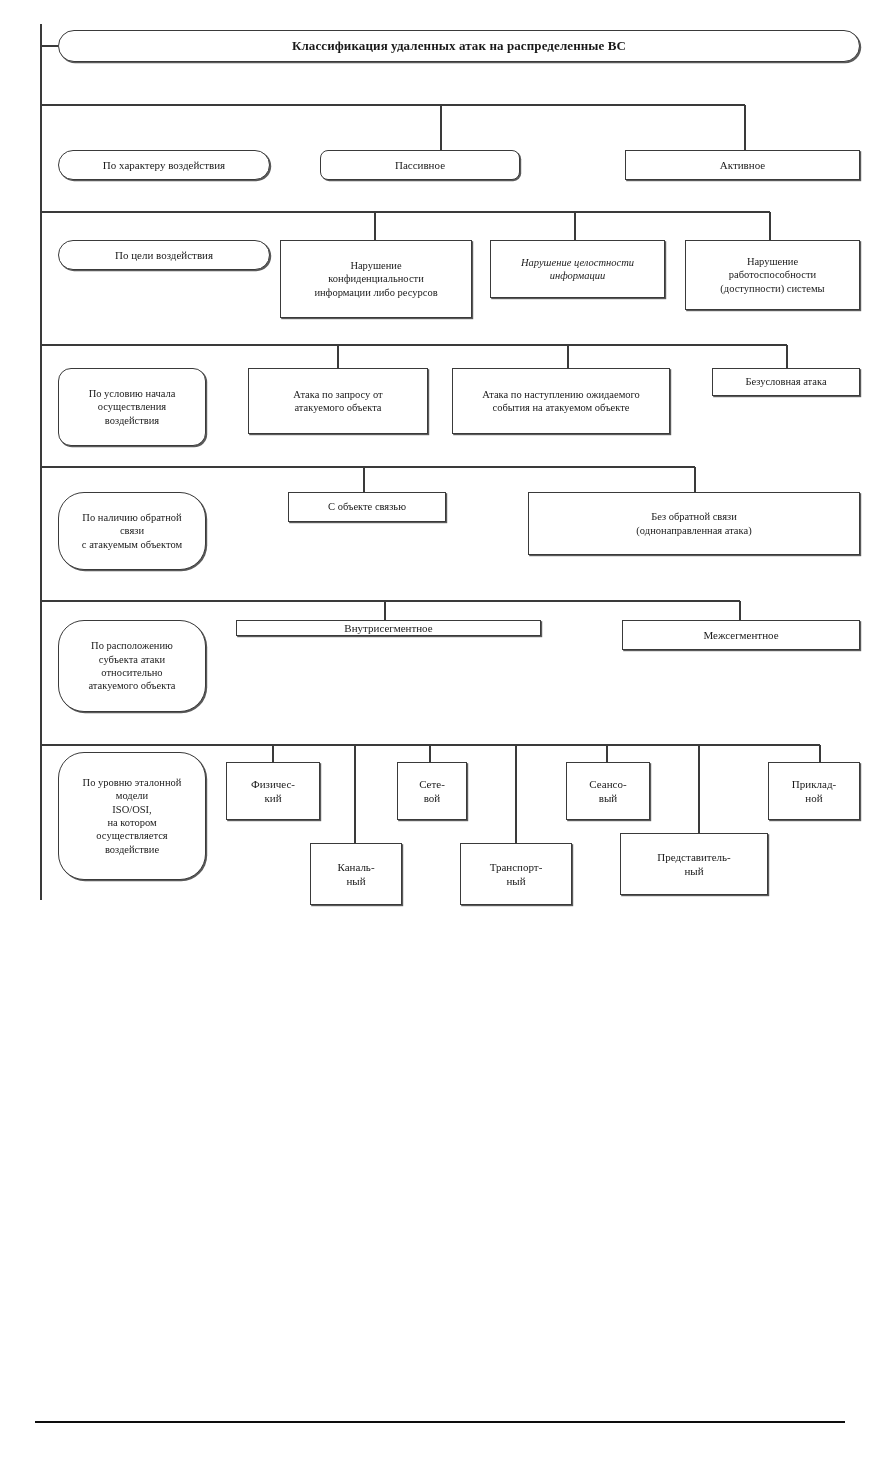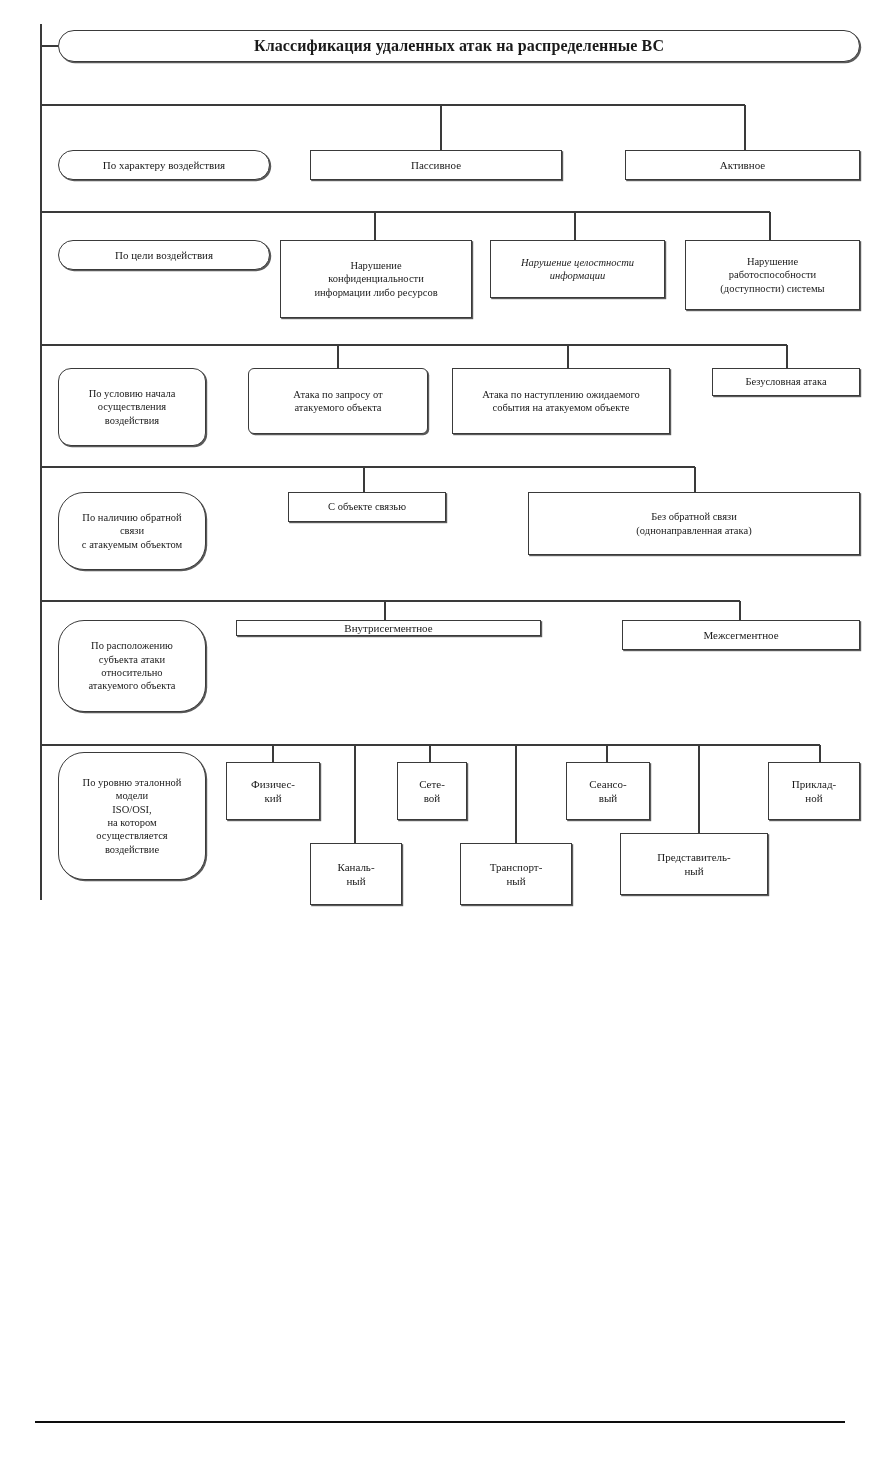--- a/index.html
+++ b/index.html
@@ -51,21 +51,21 @@
   .node.title-node {
     border-radius: 26px;
     font-weight: bold;
     letter-spacing: 0.1px;
   }
   .node .txt {
     display: block;
     width: 100%;
     white-space: pre-line;
   }
-  .fs-title  { font-size: 16px; }
+  .fs-title  { font-size: 13px; }
   .fs-cat    { font-size: 11px; }
   .fs-cat-sm { font-size: 10.5px; }
   .fs-box    { font-size: 11px; }
   .fs-box-sm { font-size: 10.5px; }
   .fs-leaf   { font-size: 11px; }
   .footer-rule {
     position: absolute;
     background: #0d0d0d;
   }
 </style>
@@ -114,21 +114,21 @@
     </g>
   </svg>
 
   <div class="node title-node fs-title" style="left:58px; top:30px; width:802px; height:32px;">
     <span class="txt">Классификация удаленных атак на распределенные ВС</span>
   </div>
 
   <div class="node rounded fs-cat" style="left:58px; top:150px; width:212px; height:30px;">
     <span class="txt">По характеру воздействия</span>
   </div>
-  <div class="node fs-box" style="left:310px; top:150px; width:252px; height:30px;">
+  <div class="node fs-box" style="left:320px; top:150px; width:200px; height:30px;border-radius:8px;">
     <span class="txt">Пассивное</span>
   </div>
   <div class="node fs-box" style="left:625px; top:150px; width:235px; height:30px;">
     <span class="txt">Активное</span>
   </div>
 
   <div class="node rounded fs-cat" style="left:58px; top:240px; width:212px; height:30px;">
     <span class="txt">По цели воздействия</span>
   </div>
   <div class="node fs-box-sm" style="left:280px; top:240px; width:192px; height:78px;">
@@ -144,21 +144,21 @@
     <span class="txt">Нарушение
 работоспособности
 (доступности) системы</span>
   </div>
 
   <div class="node rounded fs-cat-sm" style="left:58px; top:368px; width:148px; height:78px;border-radius:13px;">
     <span class="txt">По условию начала
 осуществления
 воздействия</span>
   </div>
-  <div class="node fs-box-sm" style="left:248px; top:368px; width:180px; height:66px;border-radius:6px;">
+  <div class="node fs-box-sm" style="left:248px; top:368px; width:180px; height:66px;">
     <span class="txt">Атака по запросу от
 атакуемого объекта</span>
   </div>
   <div class="node fs-box-sm" style="left:452px; top:368px; width:218px; height:66px;">
     <span class="txt">Атака по наступлению ожидаемого
 события на атакуемом объекте</span>
   </div>
   <div class="node fs-box-sm" style="left:712px; top:368px; width:148px; height:28px;">
     <span class="txt">Безусловная атака</span>
   </div>

